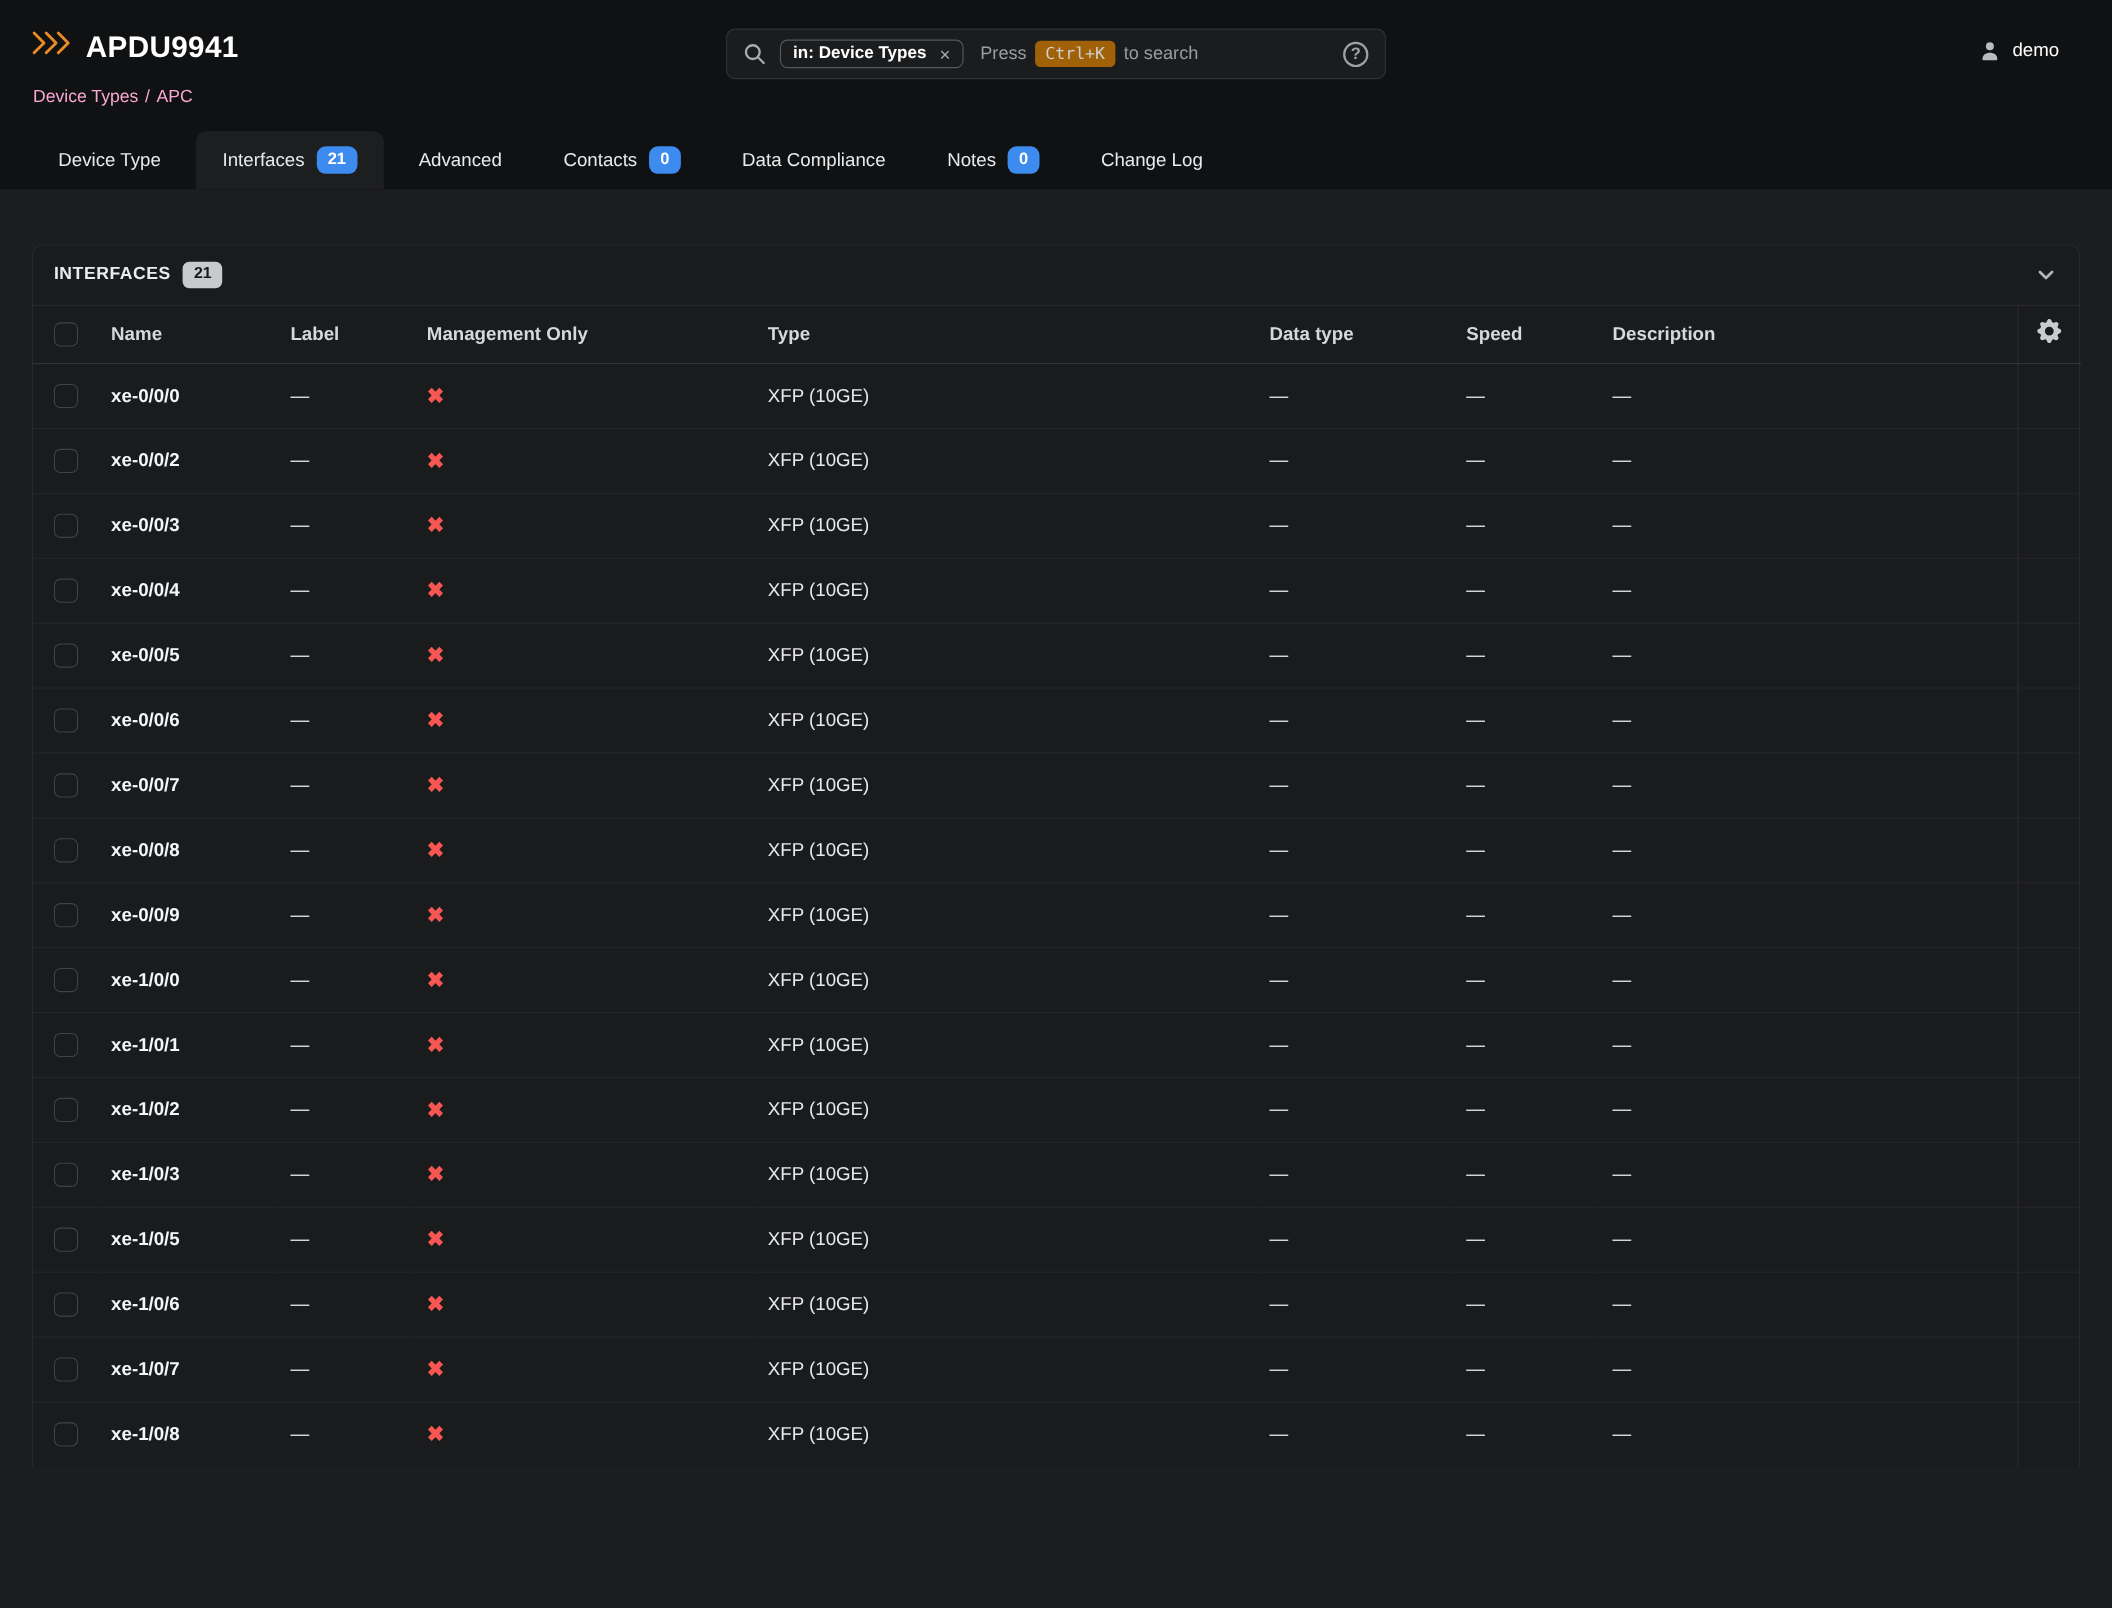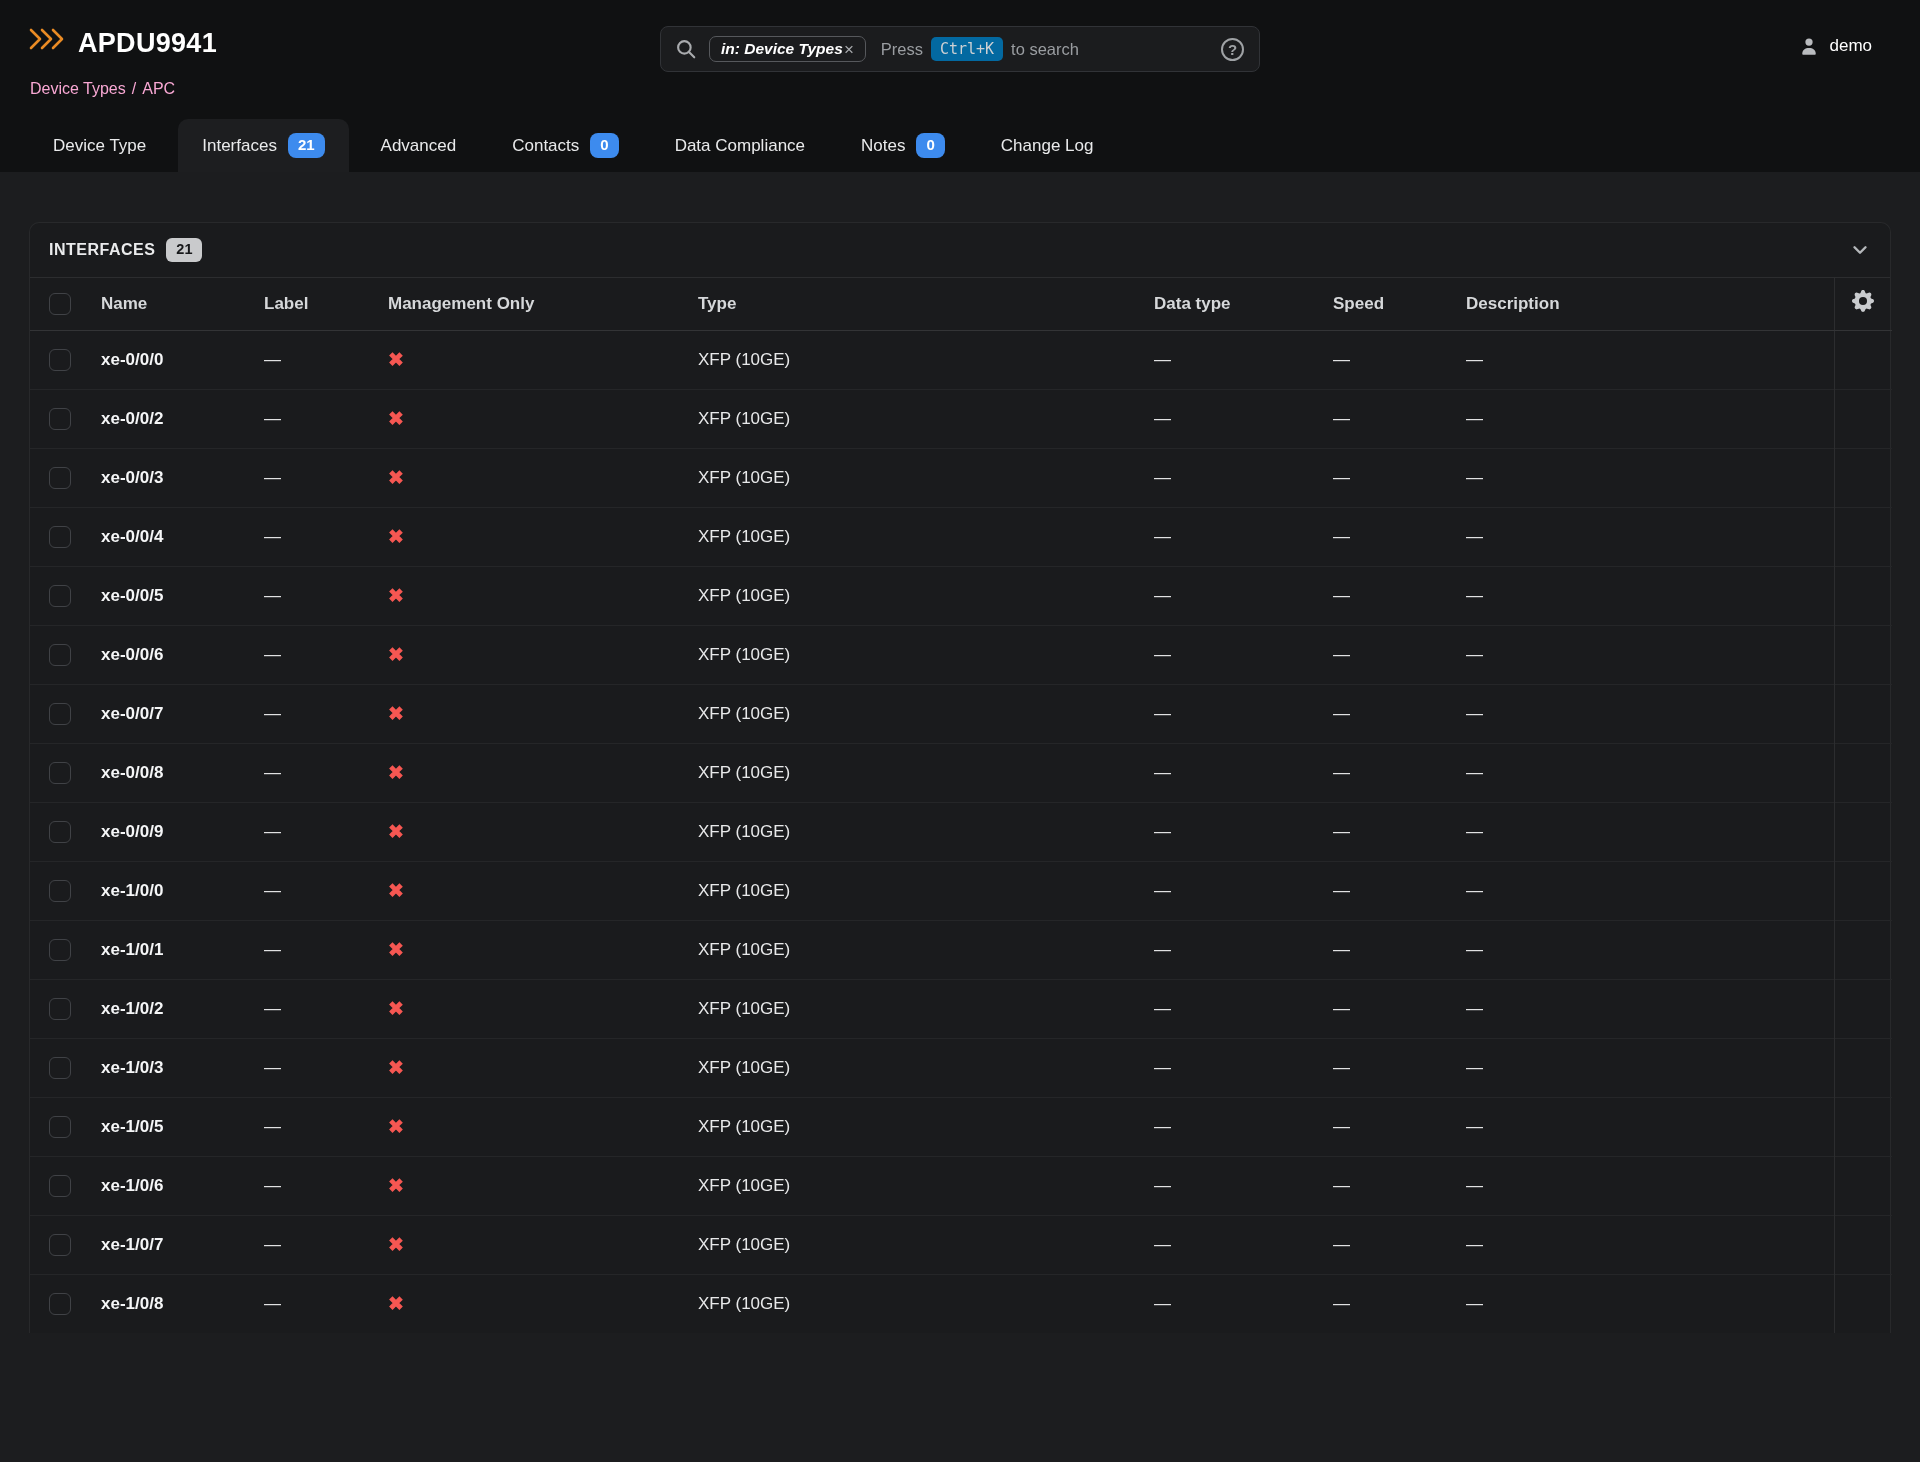--- a/index.html
+++ b/index.html
@@ -19,29 +19,29 @@
   .breadcrumb span { cursor:pointer; }
   .crumb-sep { margin:0 6px; cursor:default; }
 
   .search {
     position:absolute; left:660px; top:26px; width:600px; height:46px;
     background:#1b1c1e; border:1px solid #313337; border-radius:8px;
     display:flex; align-items:center; padding:0 15px;
   }
   .search-icon-wrap { display:flex; align-items:center; }
   .chip {
-    display:flex; align-items:center; gap:1px;
+    display:flex; align-items:center; gap:12px;
     border:1px solid #56585c; border-radius:7px; padding:3px 11px; margin-left:13px;
-    color:#ffffff; font-weight:700; font-size:15.5px; cursor:default; white-space:nowrap;font-style:italic;
+    color:#ffffff; font-weight:700; font-size:15.5px; cursor:default; white-space:nowrap;
   }
   .chip-x { color:#a9abae; font-size:17px; font-weight:400; line-height:1; cursor:pointer; }
   .press-text { color:#9a9da1; font-size:16.5px; margin-left:15px; white-space:nowrap; }
   .kbd {
     font-family:"DejaVu Sans Mono", monospace; font-size:15px; color:#cdd0d3;
-    background:#0369a1; border-radius:5px; padding:3px 9px; margin:0 8px; white-space:nowrap;
+    background:#a16207; border-radius:5px; padding:3px 9px; margin:0 8px; white-space:nowrap;
   }
   .suffix-text { color:#9a9da1; font-size:16.5px; white-space:nowrap; }
   .help {
     margin-left:auto; width:23px; height:23px; border:2px solid #9fa2a5; border-radius:50%;
     color:#9fa2a5; font-weight:700; font-size:15px;
     display:flex; align-items:center; justify-content:center; cursor:pointer;
   }
 
   .user { position:absolute; right:48px; top:36px; display:flex; gap:10px; align-items:center; color:#ffffff; font-size:17px; cursor:pointer; }
 

